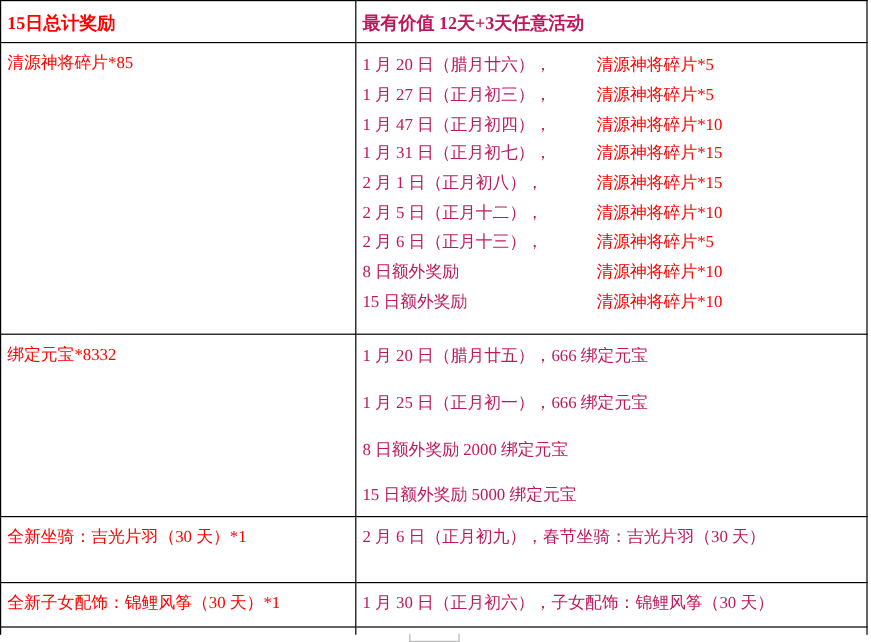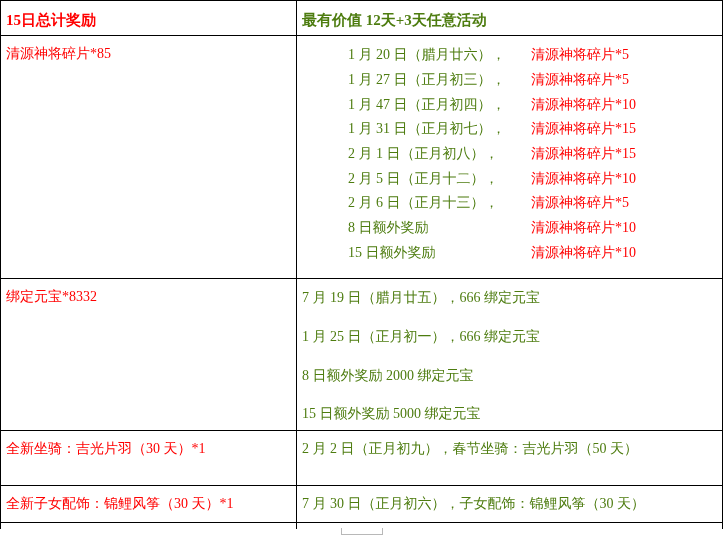--- a/index.html
+++ b/index.html
@@ -29,21 +29,21 @@
   table.reward-table td {
     border: 1px solid #000000;
     vertical-align: top;
     padding: 7px 4px 3px 5px;
     line-height: 1.62;
   }
   col.c-left { width: 296px; }
   col.c-right { width: 426px; }
 
   .red { color: #ff0000; }
-  .black { color: #4d7c0f; }
+  .black { color: #be185d; }
   .bold { font-weight: bold; }
 
   .hdr td {
     font-weight: bold;
     font-size: 15px;
     padding-top: 2px;
     padding-bottom: 2px;
   }
   .line {
     white-space: nowrap;
@@ -54,25 +54,24 @@
     padding: 1px 0;
   }
 
   
   .row-flex {
     display: flex;
     align-items: baseline;
   }
   .row-flex .lbl {
     white-space: nowrap;
-    margin-left: 46px;
   }
   .row-flex .val {
     white-space: nowrap;
-    margin-left: 0;
+    margin-left: 12px;
   }
   .pad-ex .lbl { min-width: 183px; }
   .pad-normal .lbl { min-width: 183px; }
 
   .tall-cell { height: 232px; }
   .mid-cell { height: 104px; }
   .small-cell { height: 44px; }
   .one-cell { height: 26px; }
 
   .spacer-strip {
@@ -150,36 +149,36 @@
           <div class="row-flex pad-ex">
             <span class="lbl black">15 日额外奖励</span>
             <span class="val red">清源神将碎片*10</span>
           </div>
         </td>
       </tr>
 
       <tr>
         <td class="red mid-cell">绑定元宝*8332</td>
         <td class="mid-cell cell-lines">
-          <div class="line black">7 月 19 日（腊月廿五），666 绑定元宝</div>
+          <div class="line black">1 月 20 日（腊月廿五），666 绑定元宝</div>
           <div class="line black">1 月 25 日（正月初一），666 绑定元宝</div>
           <div class="line black">8 日额外奖励 2000 绑定元宝</div>
           <div class="line black">15 日额外奖励 5000 绑定元宝</div>
         </td>
       </tr>
 
 
       <tr>
         <td class="red small-cell">全新坐骑：吉光片羽（30 天）*1</td>
-        <td class="black small-cell">2 月 2 日（正月初九），春节坐骑：吉光片羽（50 天）</td>
+        <td class="black small-cell">2 月 6 日（正月初九），春节坐骑：吉光片羽（30 天）</td>
       </tr>
 
       <tr>
         <td class="red one-cell">全新子女配饰：锦鲤风筝（30 天）*1</td>
-        <td class="black one-cell">7 月 30 日（正月初六），子女配饰：锦鲤风筝（30 天）</td>
+        <td class="black one-cell">1 月 30 日（正月初六），子女配饰：锦鲤风筝（30 天）</td>
       </tr>
 
       <tr>
         <td class="red one-cell">全新时装：鲤跃龙门（7 天）*1</td>
         <td class="black one-cell">1 月 21 日（腊月廿七），新时装：鲤跃龙门（7 天）</td>
       </tr>
 
     </tbody>
   </table>
 

